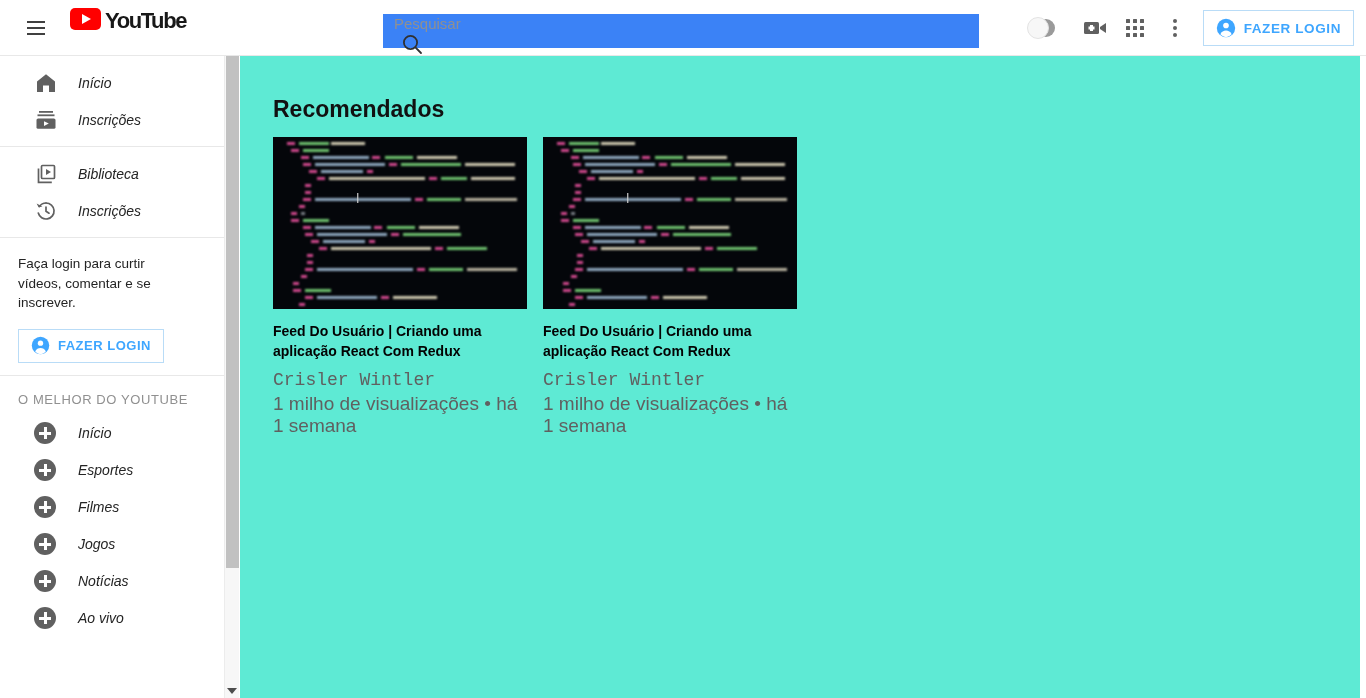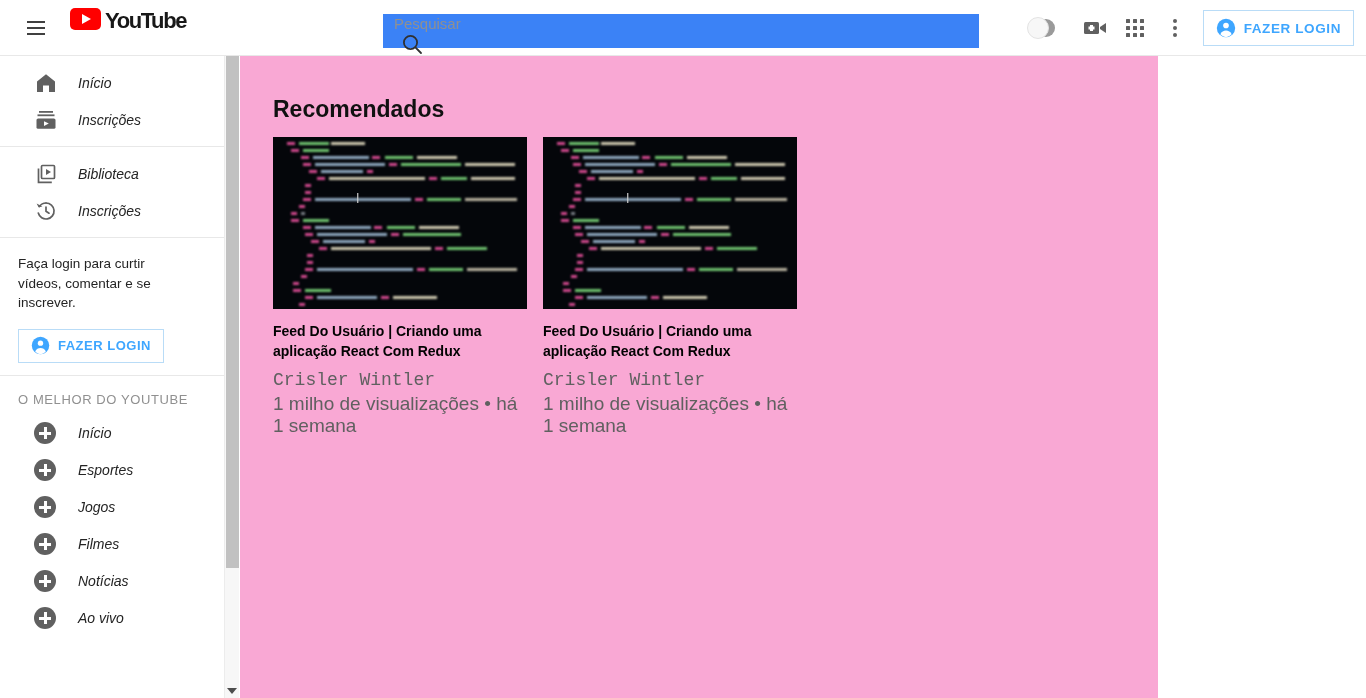--- a/index.html
+++ b/index.html
@@ -205,22 +205,22 @@
     width: 0; height: 0;
     border-left: 5px solid transparent;
     border-right: 5px solid transparent;
     border-top: 6px solid #4d4d4d;
     cursor: pointer;
   }
 
   
   .main {
     position: absolute; top: 56px; left: 240px;
-    width: 918px; height: 642px;
-    background: #f9a8d4;
+    width: 1120px; height: 642px;
+    background: #5eead4;
     overflow: hidden;
   }
   .main-title {
     font-size: 23px; font-weight: bold; color: #111111;
     padding: 40px 0 14px 33px;
     font-family: "Liberation Sans", sans-serif;
   }
   .cards {
     display: flex; gap: 16px;
     padding-left: 33px;
@@ -401,27 +401,27 @@
     <div class="side-item">
       <span class="ico">
           <span class="plus-circle"></span>
         </span>
       <span class="lbl">Esportes</span>
     </div>
     <div class="side-item">
       <span class="ico">
           <span class="plus-circle"></span>
         </span>
-      <span class="lbl">Jogos</span>
+      <span class="lbl">Filmes</span>
     </div>
     <div class="side-item">
       <span class="ico">
           <span class="plus-circle"></span>
         </span>
-      <span class="lbl">Filmes</span>
+      <span class="lbl">Jogos</span>
     </div>
     <div class="side-item">
       <span class="ico">
           <span class="plus-circle"></span>
         </span>
       <span class="lbl">Notícias</span>
     </div>
     <div class="side-item">
       <span class="ico">
           <span class="plus-circle"></span>

